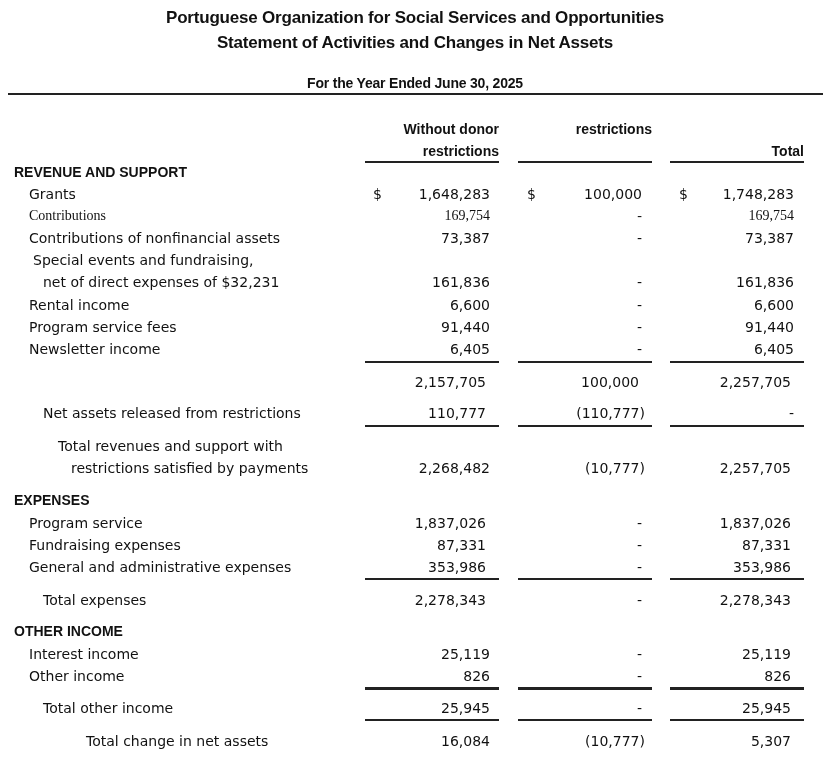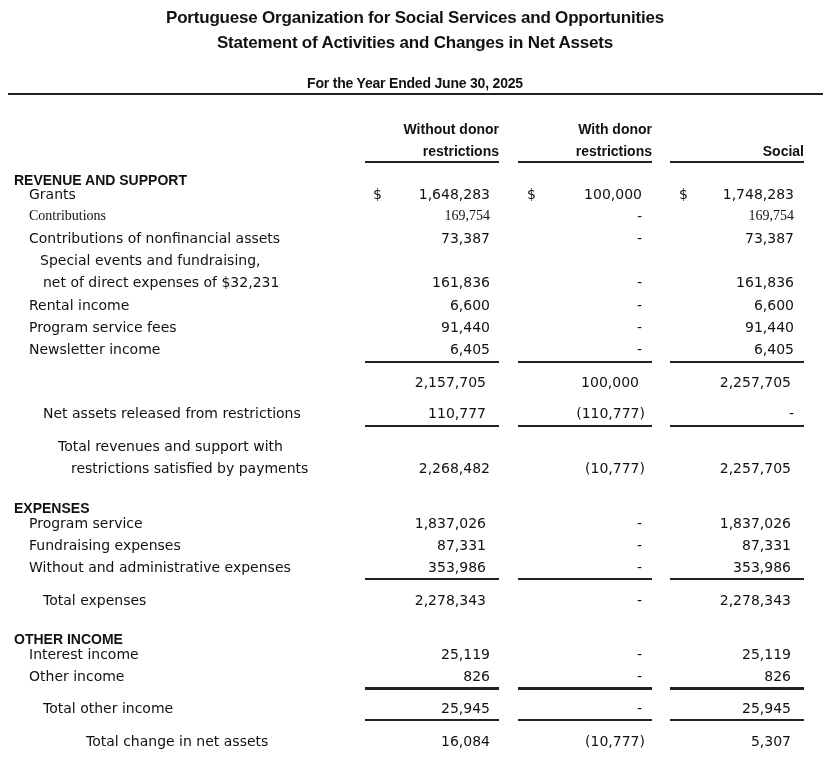--- a/index.html
+++ b/index.html
@@ -18,21 +18,21 @@
   .rule-top { position: absolute; left: 8px; width: 815px; top: 93px; height: 2px; background: #222; }
 
   .colhead {
     position: absolute; text-align: right; font-family: "Liberation Sans", sans-serif;
     font-weight: bold; font-size: 14px; line-height: 22px;
   }
   .colrule { position: absolute; height: 2px; background: #222; }
 
   .row { position: absolute; left: 0; width: 830px; height: 20px; font-size: 14px; }
   .lbl { position: absolute; white-space: nowrap; }
-  .hdr { font-family: "Liberation Sans", sans-serif; font-weight: bold; font-size: 14px; margin-top: 8px; }
+  .hdr { font-family: "Liberation Sans", sans-serif; font-weight: bold; font-size: 14px; }
   .dol { position: absolute; }
   .num { position: absolute; text-align: right; white-space: nowrap; }
   .c1 { left: 366px; width: 124px; }
   .c2 { left: 518px; width: 124px; }
   .c3 { left: 670px; width: 124px; }
   .d1 { left: 373px; }
   .d2 { left: 527px; }
   .d3 { left: 679px; }
   .lr { position: absolute; height: 2px; background: #222; }
   .r1 { left: 365px; width: 134px; }
@@ -45,25 +45,24 @@
 <div class="title" id="t1">Portuguese Organization for Social Services and Opportunities</div>
 <div class="title" id="t2">Statement of Activities and Changes in Net Assets</div>
 <div class="title" id="t3">For the Year Ended June 30, 2025</div>
 <div class="rule-top"></div>
 
 <div class="colhead" style="left:365px;width:134px;top:118px;">
   <div>Without donor</div>
   <div>restrictions</div>
 </div>
 <div class="colhead" style="left:518px;width:134px;top:118px;">
-  <div>With donor</div>
   <div>restrictions</div>
 </div>
 <div class="colhead" style="left:670px;width:134px;top:140px;">
-  <div>Social</div>
+  <div>Total</div>
 </div>
 <div class="colrule" style="left:365px;width:134px;top:161px;"></div>
 <div class="colrule" style="left:518px;width:134px;top:161px;"></div>
 <div class="colrule" style="left:670px;width:134px;top:161px;"></div>
 
 <div class="row" style="top:164px;">
   <span class="lbl hdr" style="left:14px;">REVENUE AND SUPPORT</span>
 </div>
 
 <div class="row" style="top:186px;">
@@ -84,21 +83,21 @@
 </div>
 
 <div class="row" style="top:230px;">
   <span class="lbl" style="left:29px;">Contributions of nonfinancial assets</span>
   <span class="num c1">73,387</span>
   <span class="num c2">-</span>
   <span class="num c3">73,387</span>
 </div>
 
 <div class="row" style="top:252px;">
-  <span class="lbl" style="left:40px;">Special events and fundraising,</span>
+  <span class="lbl" style="left:33px;">Special events and fundraising,</span>
 </div>
 <div class="row" style="top:274px;">
   <span class="lbl" style="left:43px;">net of direct expenses of $32,231</span>
   <span class="num c1">161,836</span>
   <span class="num c2">-</span>
   <span class="num c3">161,836</span>
 </div>
 
 <div class="row" style="top:297px;">
   <span class="lbl" style="left:29px;">Rental income</span>
@@ -162,21 +161,21 @@
 </div>
 
 <div class="row" style="top:537px;">
   <span class="lbl" style="left:29px;">Fundraising expenses</span>
   <span class="num c1" style="left:362px;">87,331</span>
   <span class="num c2">-</span>
   <span class="num c3" style="left:667px;">87,331</span>
 </div>
 
 <div class="row" style="top:559px;">
-  <span class="lbl" style="left:29px;">Without and administrative expenses</span>
+  <span class="lbl" style="left:29px;">General and administrative expenses</span>
   <span class="num c1" style="left:362px;">353,986</span>
   <span class="num c2">-</span>
   <span class="num c3" style="left:667px;">353,986</span>
 </div>
 <div class="lr r1" style="top:578px;"></div>
 <div class="lr r2" style="top:578px;"></div>
 <div class="lr r3" style="top:578px;"></div>
 
 <div class="row" style="top:592px;">
   <span class="lbl" style="left:43px;">Total expenses</span>

